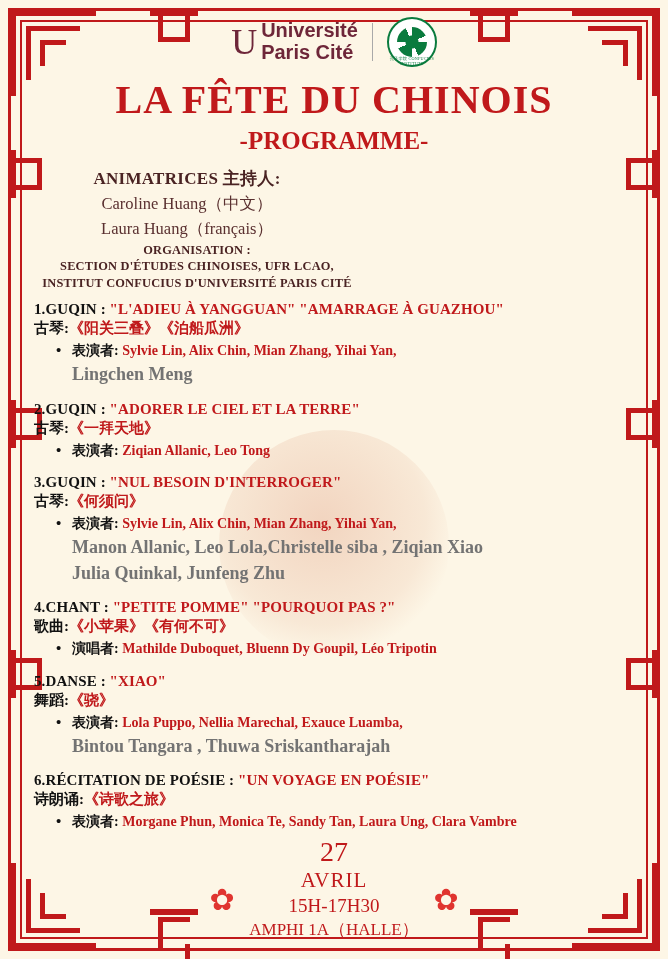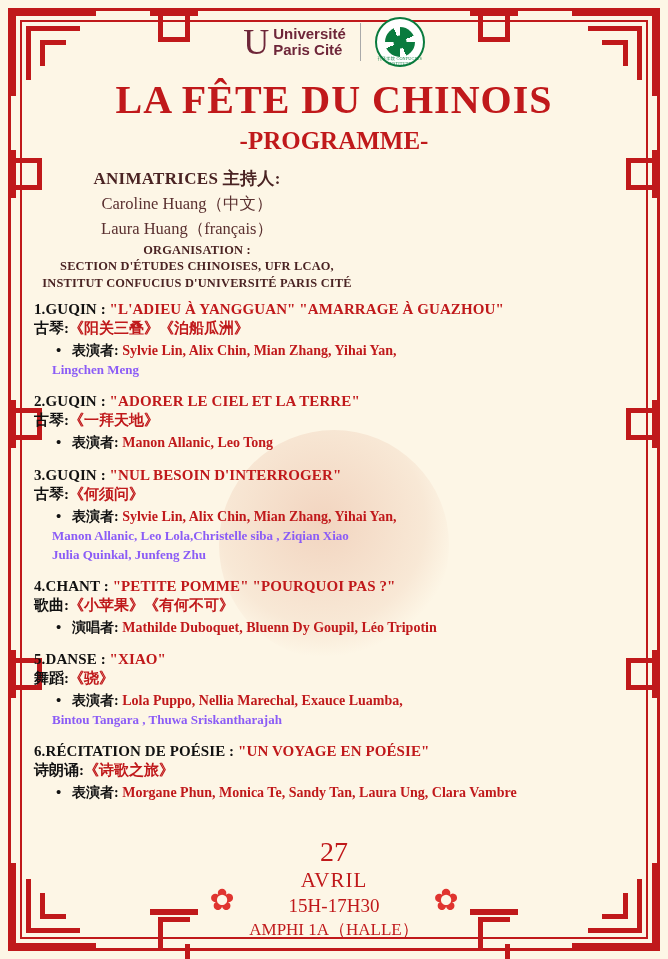--- a/index.html
+++ b/index.html
@@ -109,21 +109,21 @@
   .upc-mark {
     font-family: "Liberation Serif", serif;
     font-size: 36px;
     color: #6e2639;
     line-height: 1;
     letter-spacing: -3px;
   }
   .upc-text {
     color: #6e2639;
     font-family: "Liberation Sans", sans-serif;
-    font-size: 15px;
+    font-size: 20px;
     line-height: 1.08;
     font-weight: 600;
   }
   .logo-sep {
     width: 1px; height: 38px;
     background: #a9a9a9;
   }
   .conf-logo {
     width: 46px; height: 46px;
     border-radius: 50%;
@@ -233,24 +233,24 @@
   }
   .performers li::before {
     content: "•";
     position: absolute;
     left: 0; top: -1px;
     font-size: 15px;
     color: #111;
   }
   .performers .names { color: #c0191b; }
   .cont {
-    margin-left: 18px;
-    font-size: 13px;
-    font-weight: bold;
-    color: #8b5cf6;
+    margin-left: 38px;
+    font-size: 18px;
+    font-weight: bold;
+    color: #737373;
     line-height: 1.45;
   }
 
   .footer {
     position: absolute;
     left: 0; right: 0;
     bottom: 18px;
     text-align: center;
     color: #c0191b;
   }
@@ -443,21 +443,21 @@
       <div class="item-line1">
         <span>2.</span><span>GUQIN :</span>
         <span class="fr-title">"ADORER LE CIEL ET LA TERRE"</span>
       </div>
       <div class="item-line2">
         <span>古琴:</span><span class="cn-title">《一拜天地》</span>
       </div>
       <ul class="performers">
         <li>
           <span>表演者:</span>
-          <span class="names">Manon Allanic, Leo Tong</span>
+          <span class="names">Ziqian Allanic, Leo Tong</span>
         </li>
       </ul>
     </div>
 
     <div class="item">
       <div class="item-line1">
         <span>3.</span><span>GUQIN :</span>
         <span class="fr-title">"NUL BESOIN D'INTERROGER"</span>
       </div>
       <div class="item-line2">

